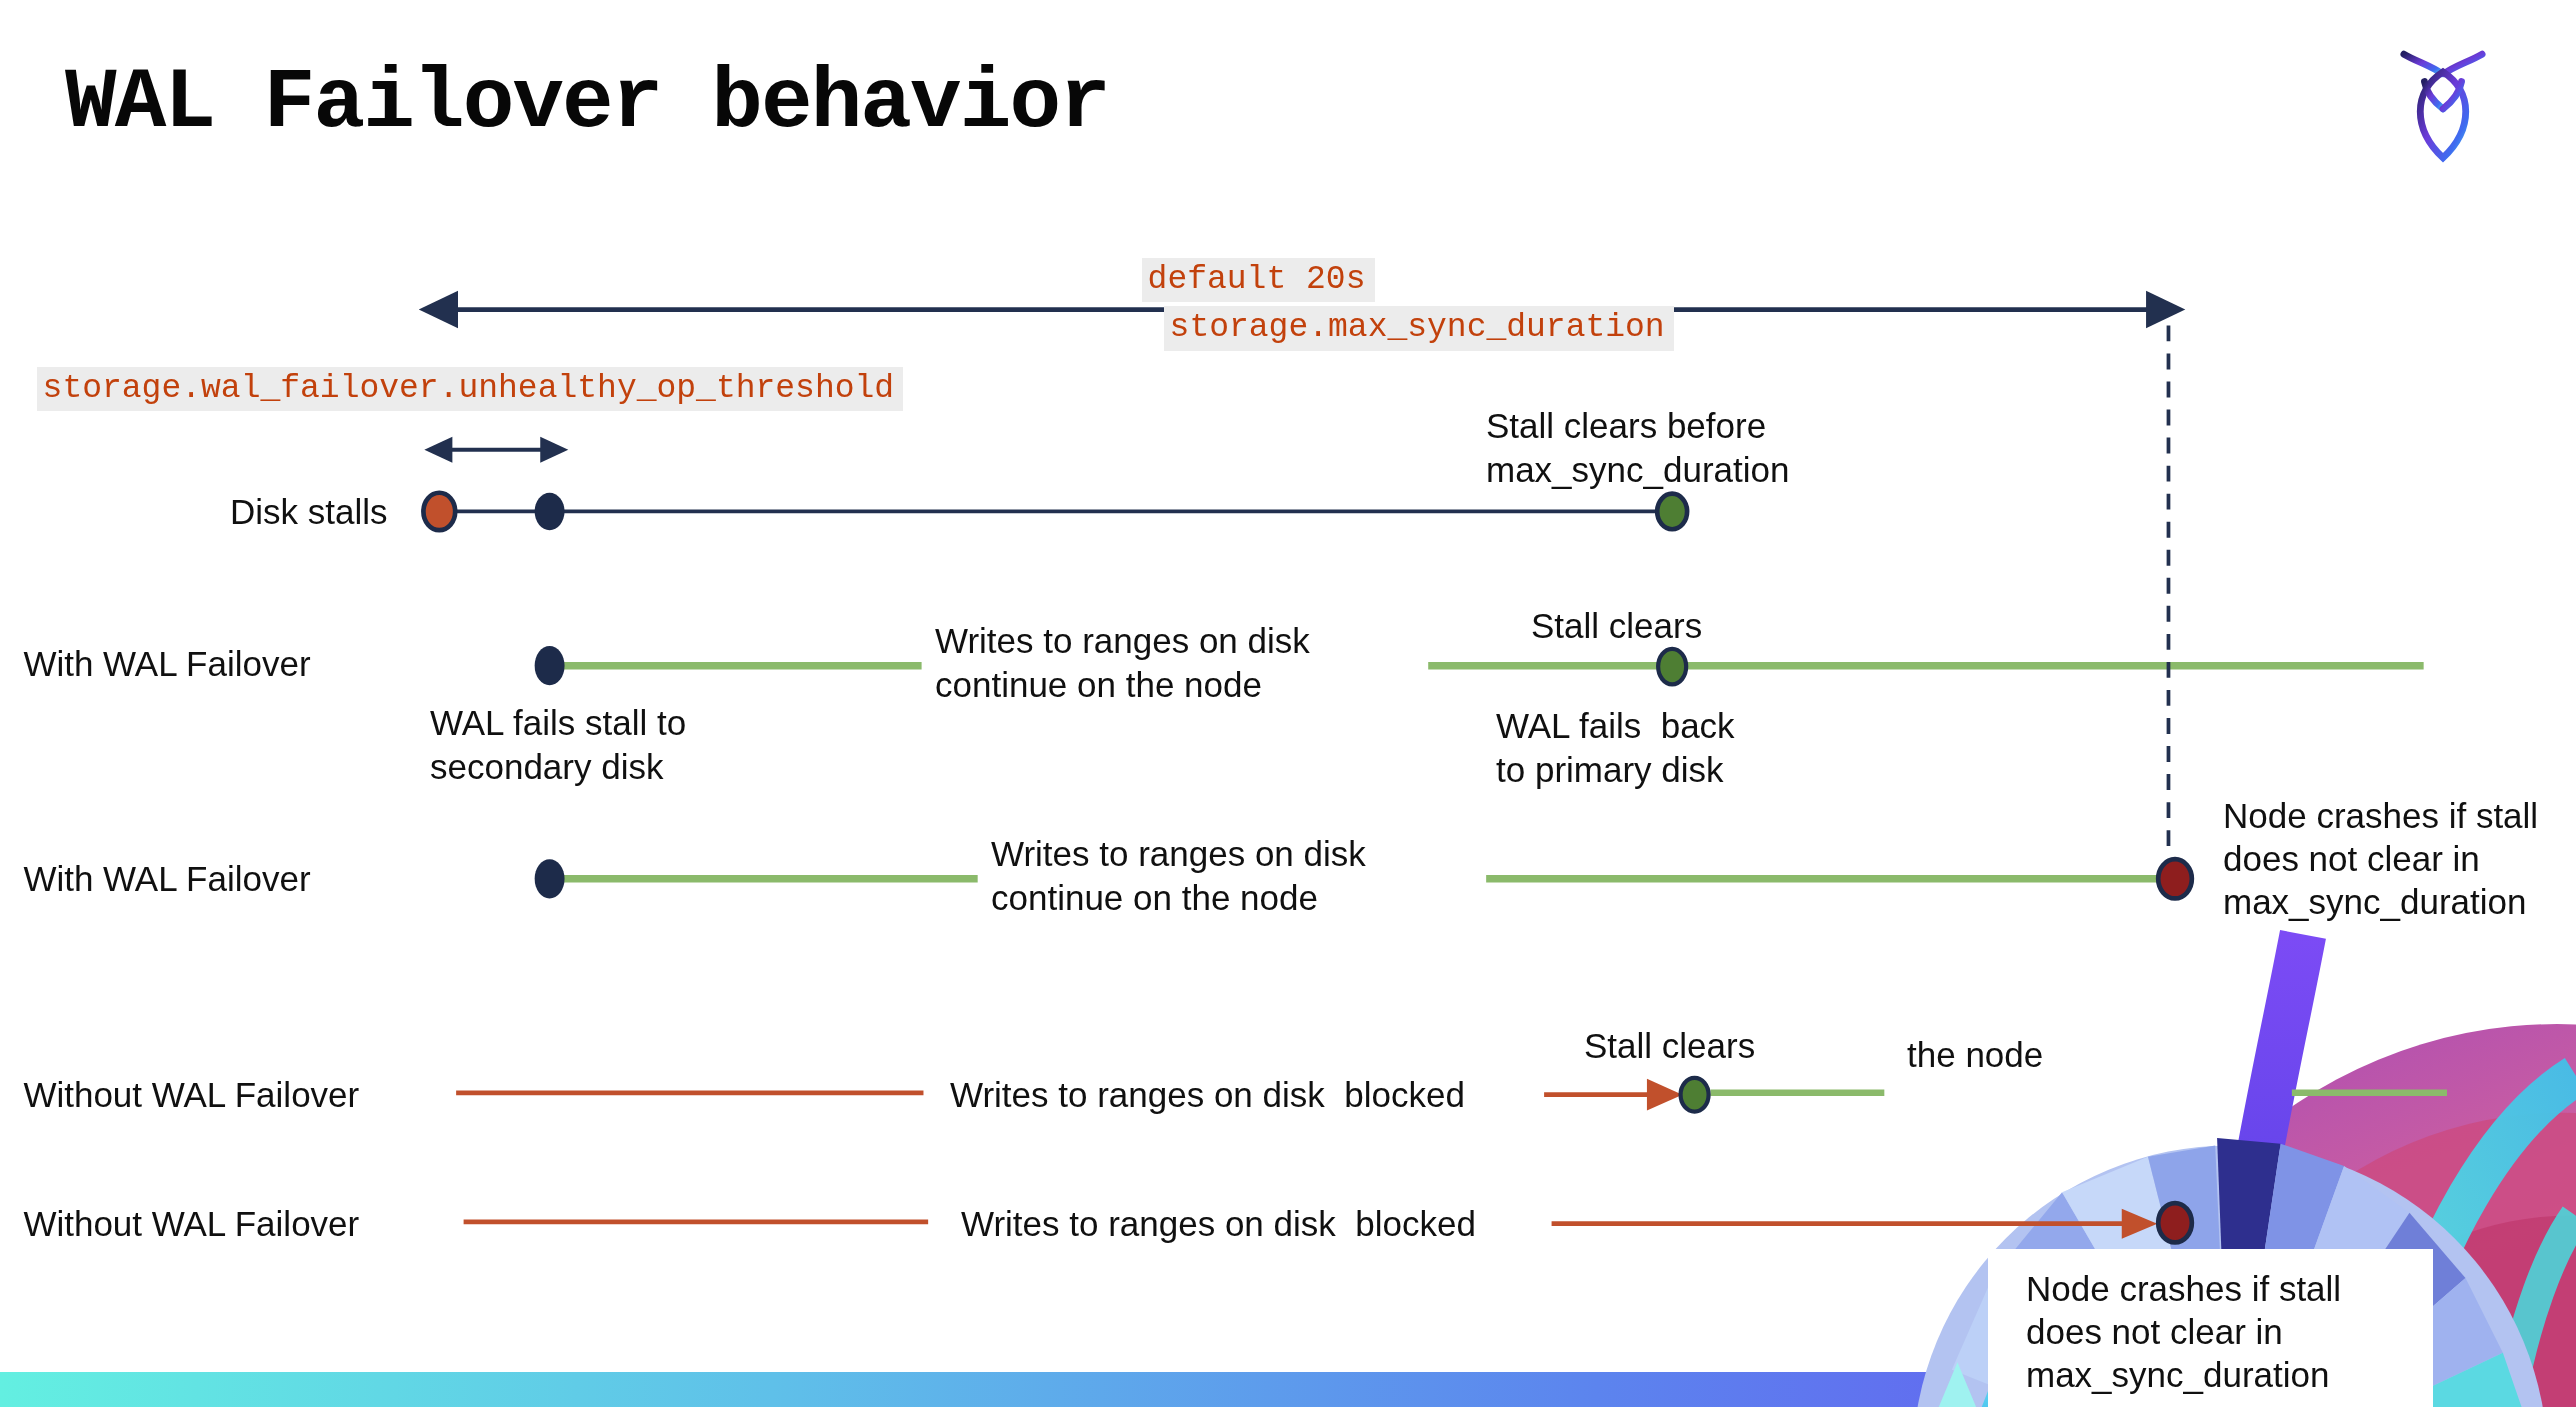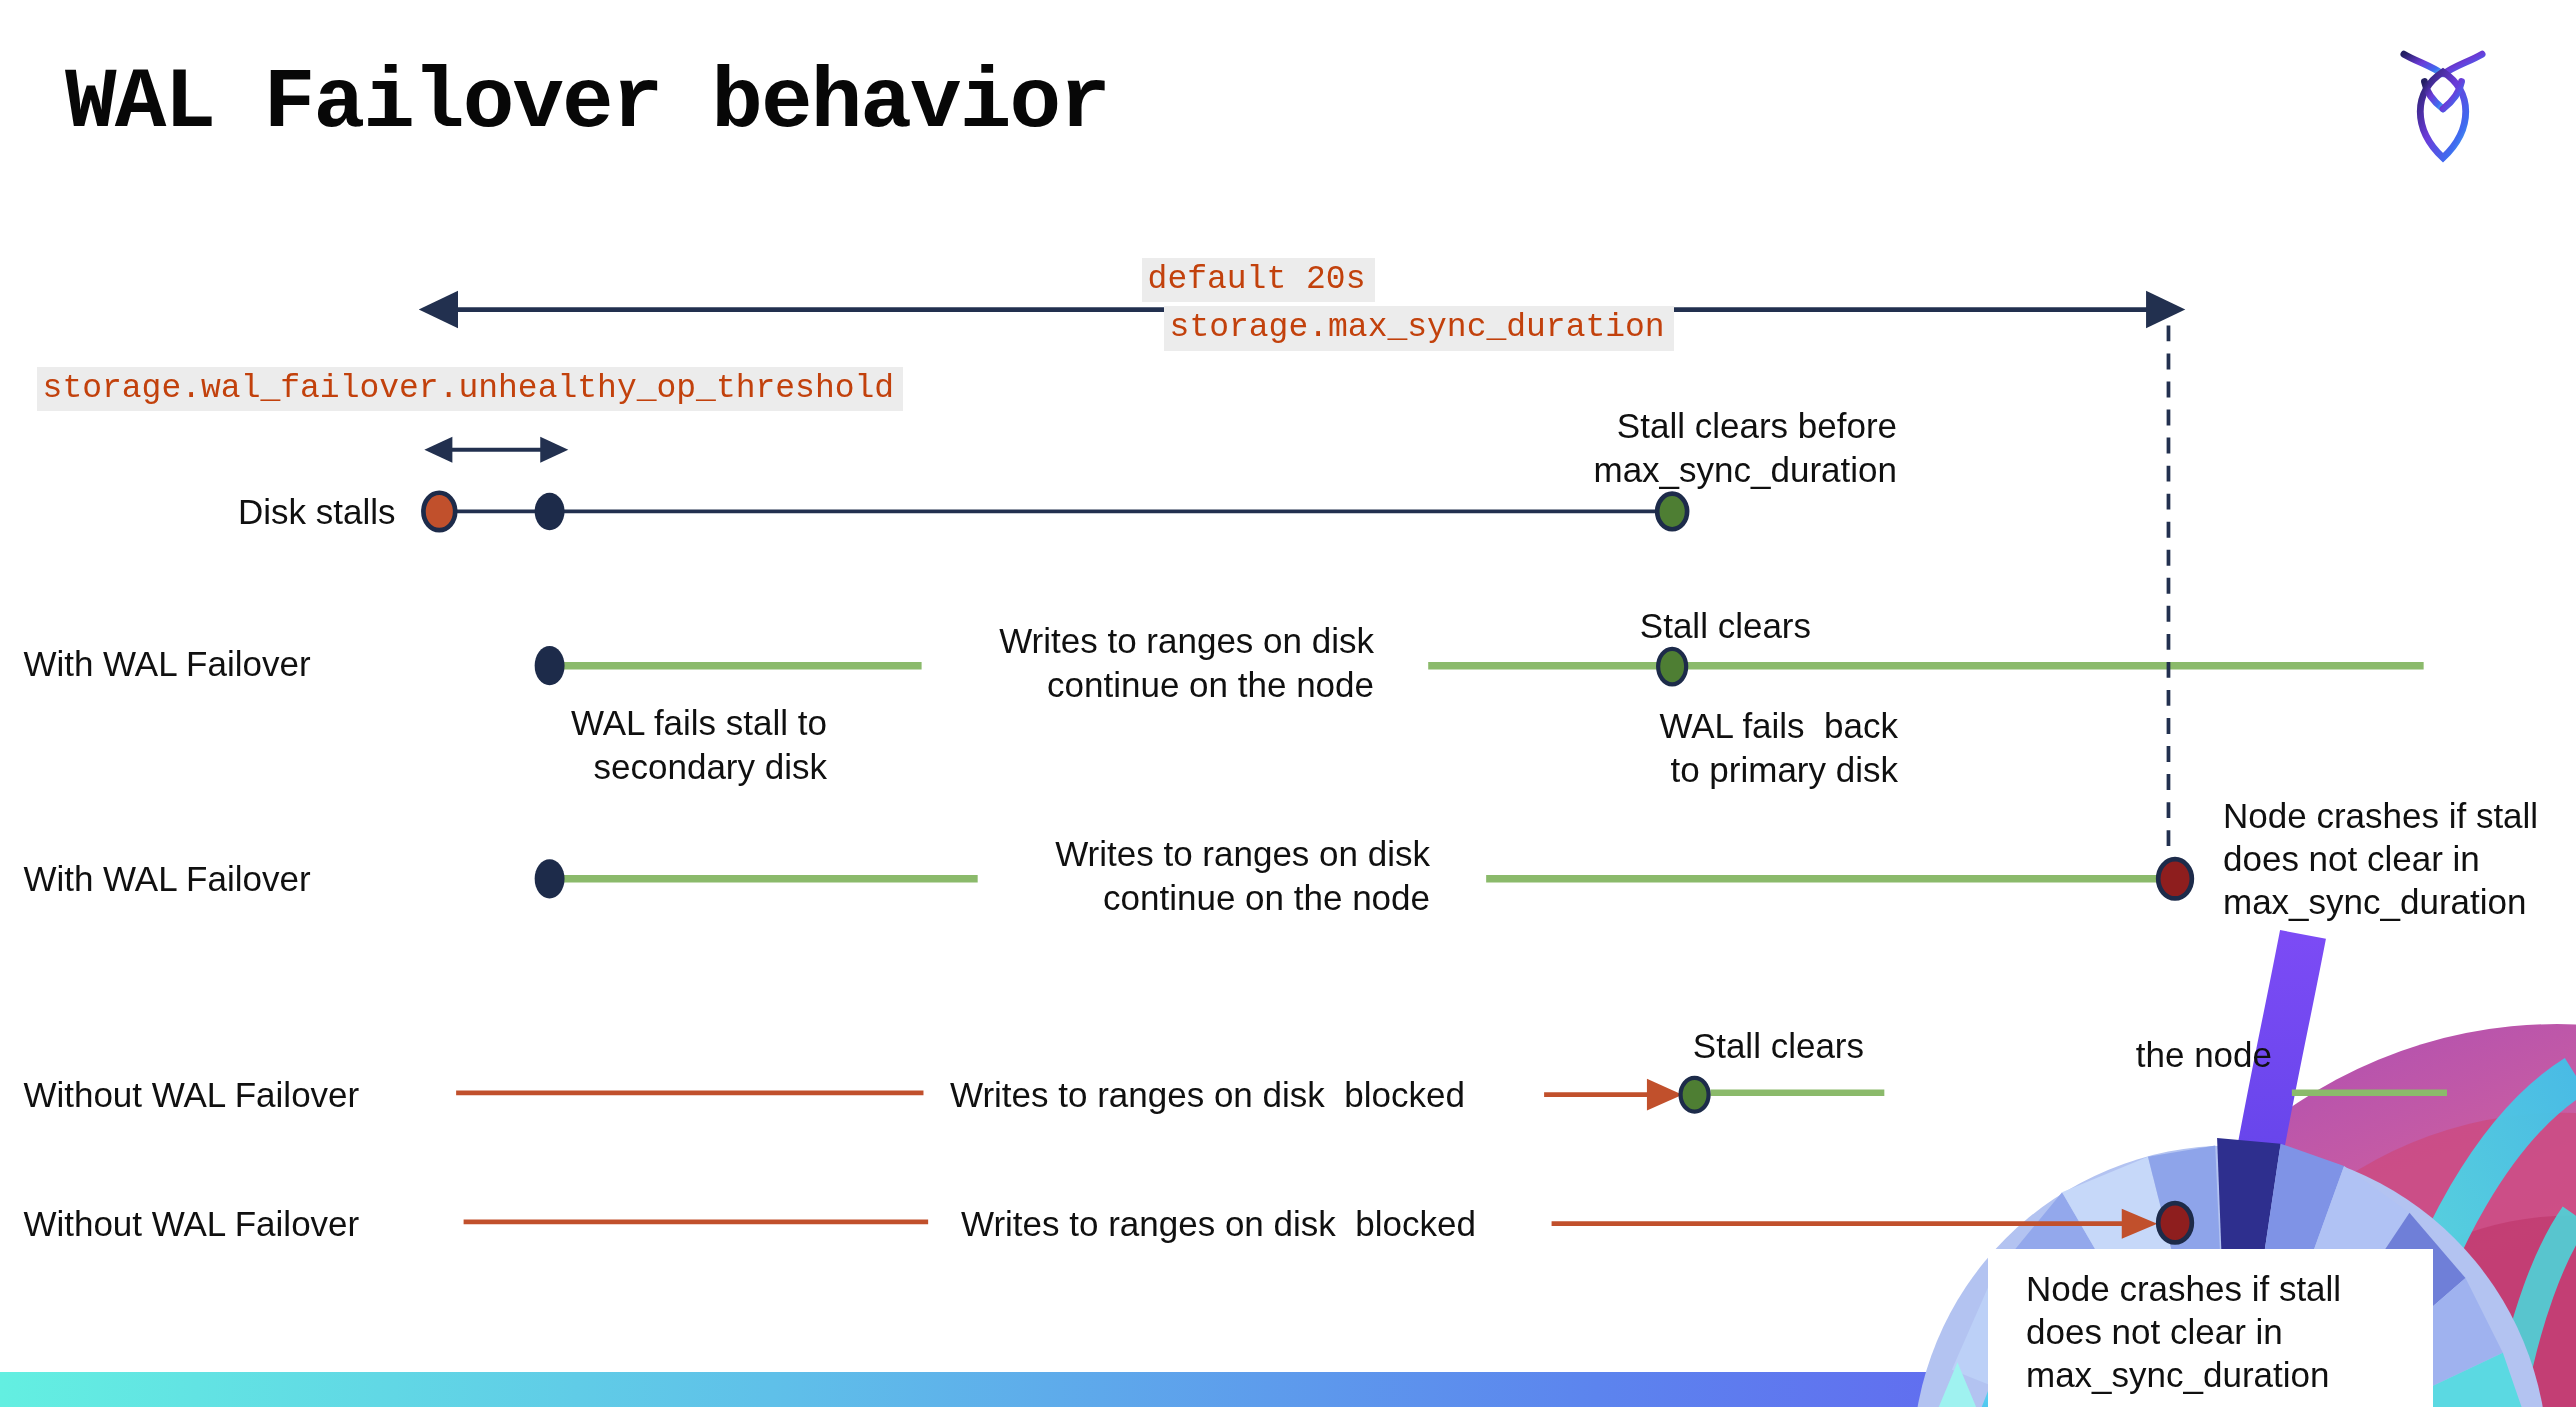--- a/index.html
+++ b/index.html
@@ -31,21 +31,21 @@
     background:#ececec;
     color:#c2410c;
     padding:2.8px 9.3px 4.7px 5.6px;
     white-space:pre;
   }
   .lbl{
     font-size:35px;
     line-height:44px;
     white-space:pre;
   }
-  .center{text-align:right;}
+  .center{text-align:left;}
   .callout{font-size:35px;line-height:44px;}
   .callout div{white-space:pre;}
   .whitebox{
     background:#ffffff;
     width:445px;height:165px;
   }
   .bottom-bar{
     left:0;top:1372px;width:2576px;height:36px;
     background:linear-gradient(90deg,#63efe1 0%,#5fc0e9 30%,#5c84ee 62%,#6a46f2 100%);
   }
@@ -174,21 +174,21 @@
 
   <div class="abs" style="left:1142px;top:258px;">
     <span class="mono-line"><span>default 20s</span></span>
     <span class="mono-line" style="margin-top:3.7px;padding-left:22px;"><span>storage.max_sync_duration</span></span>
   </div>
 
   <div class="abs" style="left:37px;top:346px;">
     <span class="mono-line" style="margin-top:21px;"><span>storage.wal_failover.unhealthy_op_threshold</span></span>
   </div>
 
-  <div class="abs lbl" style="left:230px;top:490px;margin-left:8px;">Disk stalls</div>
+  <div class="abs lbl" style="left:230px;top:490px;">Disk stalls</div>
   <div class="abs lbl" style="left:23.4px;top:642px;">With WAL Failover</div>
   <div class="abs lbl" style="left:23.4px;top:857px;">With WAL Failover</div>
   <div class="abs lbl" style="left:23.4px;top:1073px;">Without WAL Failover</div>
   <div class="abs lbl" style="left:23.4px;top:1202px;">Without WAL Failover</div>
 
   <div class="abs callout center" style="left:1486px;top:404px;width:411px;">
     <div>Stall clears before</div>
     <div>max_sync_duration</div>
   </div>
 

